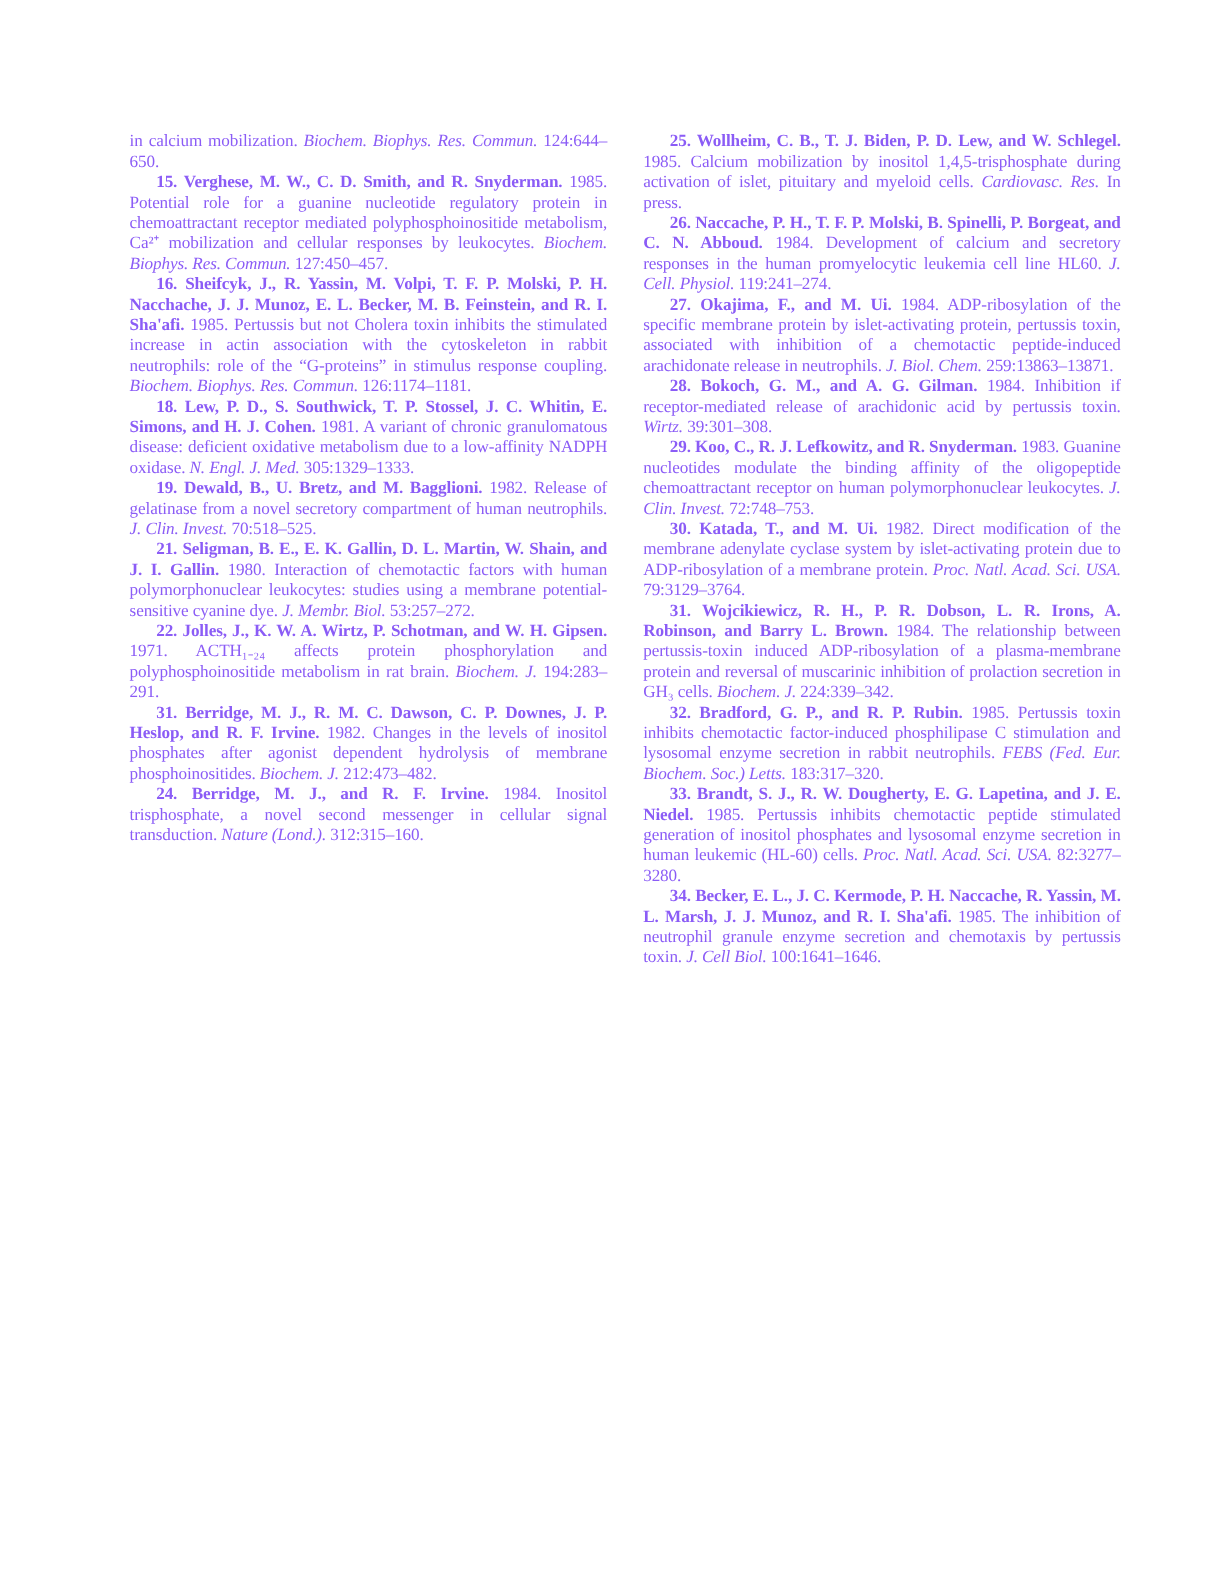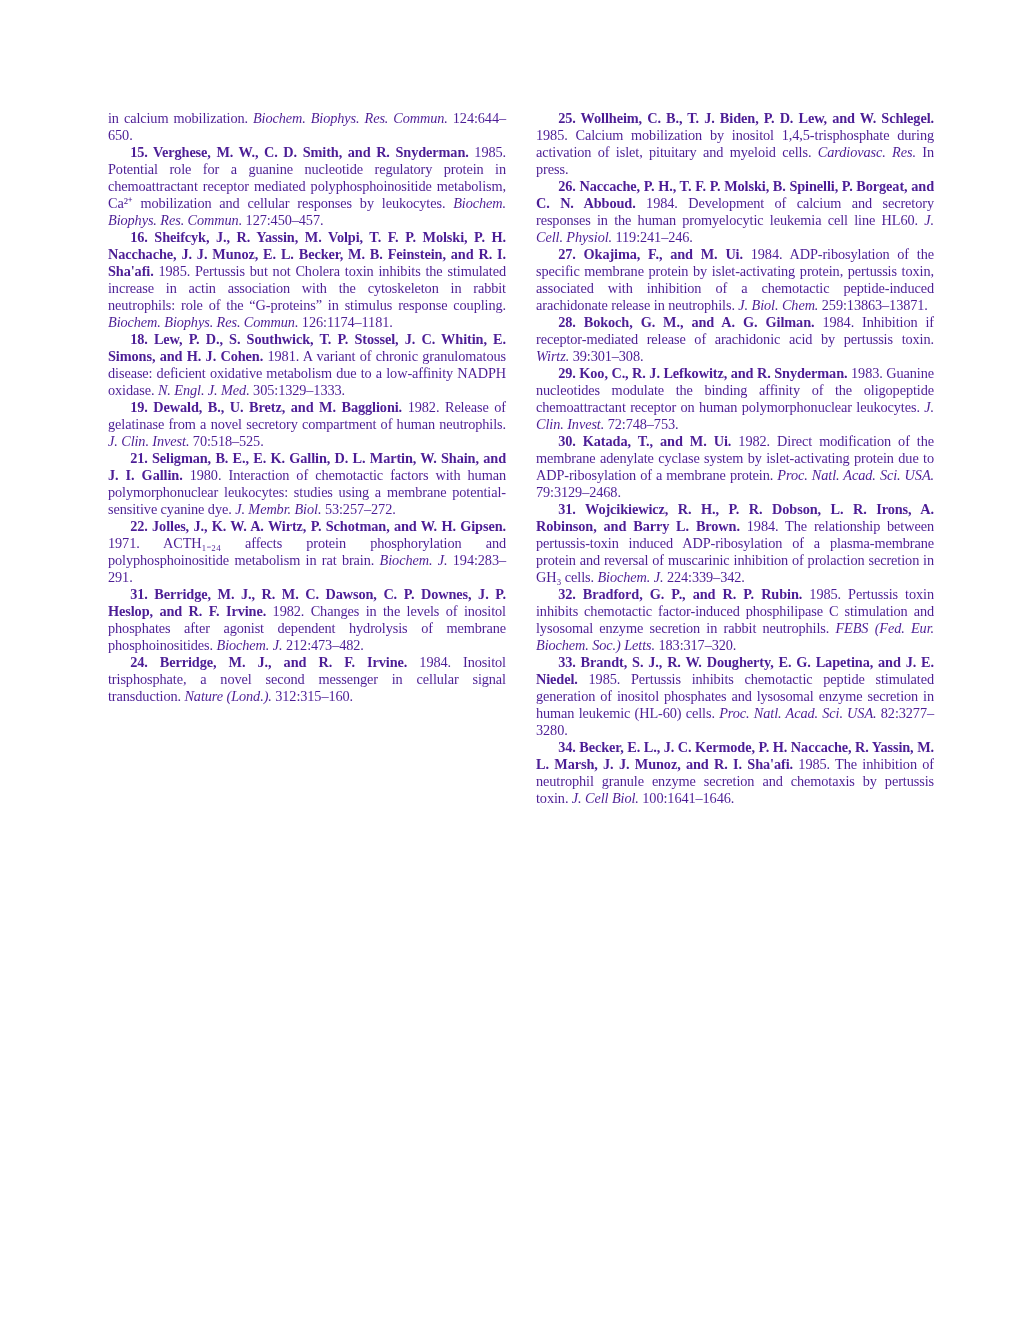--- a/index.html
+++ b/index.html
@@ -5,21 +5,21 @@
   html, body {
     margin: 0;
     padding: 0;
     background: #ffffff;
   }
   .page {
     position: relative;
     width: 1020px;
     height: 1176px;
     background: #ffffff;
-    color: #4c1d95;
+    color: #8b5cf6;
     font-family: "Liberation Serif", serif;
     overflow: hidden;
   }
   .columns {
     position: absolute;
     top: 110px;
     left: 108px;
     width: 826px;
     display: flex;
     gap: 30px;
@@ -74,25 +74,25 @@
         <p class="ref"><span class="seg-bold">16. Sheifcyk, J., R. Yassin, M. Volpi, T. F. P. Molski, P. H. Nacchache, J. J. Munoz, E. L. Becker, M. B. Feinstein, and R. I. Sha'afi. </span><span class="seg-plain">1985. Pertussis but not Cholera toxin inhibits the stimulated increase in actin association with the cytoskeleton in rabbit neutrophils: role of the “G-proteins” in stimulus response coupling. </span><span class="seg-italic">Biochem. Biophys. Res. Commun. </span><span class="seg-plain">126:1174–1181.</span></p>
         <p class="ref"><span class="seg-bold">18. Lew, P. D., S. Southwick, T. P. Stossel, J. C. Whitin, E. Simons, and H. J. Cohen. </span><span class="seg-plain">1981. A variant of chronic granulomatous disease: deficient oxidative metabolism due to a low-affinity NADPH oxidase. </span><span class="seg-italic">N. Engl. J. Med. </span><span class="seg-plain">305:1329–1333.</span></p>
         <p class="ref"><span class="seg-bold">19. Dewald, B., U. Bretz, and M. Bagglioni. </span><span class="seg-plain">1982. Release of gelatinase from a novel secretory compartment of human neutrophils. </span><span class="seg-italic">J. Clin. Invest. </span><span class="seg-plain">70:518–525.</span></p>
         <p class="ref"><span class="seg-bold">21. Seligman, B. E., E. K. Gallin, D. L. Martin, W. Shain, and J. I. Gallin. </span><span class="seg-plain">1980. Interaction of chemotactic factors with human polymorphonuclear leukocytes: studies using a membrane potential-sensitive cyanine dye. </span><span class="seg-italic">J. Membr. Biol. </span><span class="seg-plain">53:257–272.</span></p>
         <p class="ref"><span class="seg-bold">22. Jolles, J., K. W. A. Wirtz, P. Schotman, and W. H. Gipsen. </span><span class="seg-plain">1971. ACTH₁₋₂₄ affects protein phosphorylation and polyphosphoinositide metabolism in rat brain. </span><span class="seg-italic">Biochem. J. </span><span class="seg-plain">194:283–291.</span></p>
         <p class="ref"><span class="seg-bold">31. Berridge, M. J., R. M. C. Dawson, C. P. Downes, J. P. Heslop, and R. F. Irvine. </span><span class="seg-plain">1982. Changes in the levels of inositol phosphates after agonist dependent hydrolysis of membrane phosphoinositides. </span><span class="seg-italic">Biochem. J. </span><span class="seg-plain">212:473–482.</span></p>
         <p class="ref"><span class="seg-bold">24. Berridge, M. J., and R. F. Irvine. </span><span class="seg-plain">1984. Inositol trisphosphate, a novel second messenger in cellular signal transduction. </span><span class="seg-italic">Nature (Lond.). </span><span class="seg-plain">312:315–160.</span></p>
       </div>
     <div class="col">
         <p class="ref"><span class="seg-bold">25. Wollheim, C. B., T. J. Biden, P. D. Lew, and W. Schlegel. </span><span class="seg-plain">1985. Calcium mobilization by inositol 1,4,5-trisphosphate during activation of islet, pituitary and myeloid cells. </span><span class="seg-italic">Cardiovasc. Res. </span><span class="seg-plain">In press.</span></p>
-        <p class="ref"><span class="seg-bold">26. Naccache, P. H., T. F. P. Molski, B. Spinelli, P. Borgeat, and C. N. Abboud. </span><span class="seg-plain">1984. Development of calcium and secretory responses in the human promyelocytic leukemia cell line HL60. </span><span class="seg-italic">J. Cell. Physiol. </span><span class="seg-plain">119:241–246.</span></p>
+        <p class="ref"><span class="seg-bold">26. Naccache, P. H., T. F. P. Molski, B. Spinelli, P. Borgeat, and C. N. Abboud. </span><span class="seg-plain">1984. Development of calcium and secretory responses in the human promyelocytic leukemia cell line HL60. </span><span class="seg-italic">J. Cell. Physiol. </span><span class="seg-plain">119:241–274.</span></p>
         <p class="ref"><span class="seg-bold">27. Okajima, F., and M. Ui. </span><span class="seg-plain">1984. ADP-ribosylation of the specific membrane protein by islet-activating protein, pertussis toxin, associated with inhibition of a chemotactic peptide-induced arachidonate release in neutrophils. </span><span class="seg-italic">J. Biol. Chem. </span><span class="seg-plain">259:13863–13871.</span></p>
         <p class="ref"><span class="seg-bold">28. Bokoch, G. M., and A. G. Gilman. </span><span class="seg-plain">1984. Inhibition if receptor-mediated release of arachidonic acid by pertussis toxin. </span><span class="seg-italic">Wirtz. </span><span class="seg-plain">39:301–308.</span></p>
         <p class="ref"><span class="seg-bold">29. Koo, C., R. J. Lefkowitz, and R. Snyderman. </span><span class="seg-plain">1983. Guanine nucleotides modulate the binding affinity of the oligopeptide chemoattractant receptor on human polymorphonuclear leukocytes. </span><span class="seg-italic">J. Clin. Invest. </span><span class="seg-plain">72:748–753.</span></p>
-        <p class="ref"><span class="seg-bold">30. Katada, T., and M. Ui. </span><span class="seg-plain">1982. Direct modification of the membrane adenylate cyclase system by islet-activating protein due to ADP-ribosylation of a membrane protein. </span><span class="seg-italic">Proc. Natl. Acad. Sci. USA. </span><span class="seg-plain">79:3129–2468.</span></p>
+        <p class="ref"><span class="seg-bold">30. Katada, T., and M. Ui. </span><span class="seg-plain">1982. Direct modification of the membrane adenylate cyclase system by islet-activating protein due to ADP-ribosylation of a membrane protein. </span><span class="seg-italic">Proc. Natl. Acad. Sci. USA. </span><span class="seg-plain">79:3129–3764.</span></p>
         <p class="ref"><span class="seg-bold">31. Wojcikiewicz, R. H., P. R. Dobson, L. R. Irons, A. Robinson, and Barry L. Brown. </span><span class="seg-plain">1984. The relationship between pertussis-toxin induced ADP-ribosylation of a plasma-membrane protein and reversal of muscarinic inhibition of prolaction secretion in GH₃ cells. </span><span class="seg-italic">Biochem. J. </span><span class="seg-plain">224:339–342.</span></p>
         <p class="ref"><span class="seg-bold">32. Bradford, G. P., and R. P. Rubin. </span><span class="seg-plain">1985. Pertussis toxin inhibits chemotactic factor-induced phosphilipase C stimulation and lysosomal enzyme secretion in rabbit neutrophils. </span><span class="seg-italic">FEBS (Fed. Eur. Biochem. Soc.) Letts. </span><span class="seg-plain">183:317–320.</span></p>
         <p class="ref"><span class="seg-bold">33. Brandt, S. J., R. W. Dougherty, E. G. Lapetina, and J. E. Niedel. </span><span class="seg-plain">1985. Pertussis inhibits chemotactic peptide stimulated generation of inositol phosphates and lysosomal enzyme secretion in human leukemic (HL-60) cells. </span><span class="seg-italic">Proc. Natl. Acad. Sci. USA. </span><span class="seg-plain">82:3277–3280.</span></p>
         <p class="ref"><span class="seg-bold">34. Becker, E. L., J. C. Kermode, P. H. Naccache, R. Yassin, M. L. Marsh, J. J. Munoz, and R. I. Sha'afi. </span><span class="seg-plain">1985. The inhibition of neutrophil granule enzyme secretion and chemotaxis by pertussis toxin. </span><span class="seg-italic">J. Cell Biol. </span><span class="seg-plain">100:1641–1646.</span></p>
       </div>
   </div>
 
   <div class="footer">
     <span class="pageno">1354</span><span class="running">K.-H. Krause, W. Schlegel, C. B. Wollheim, T. Andersson, F. A. Waldvogel, and P. D. Lew</span>
   </div>

